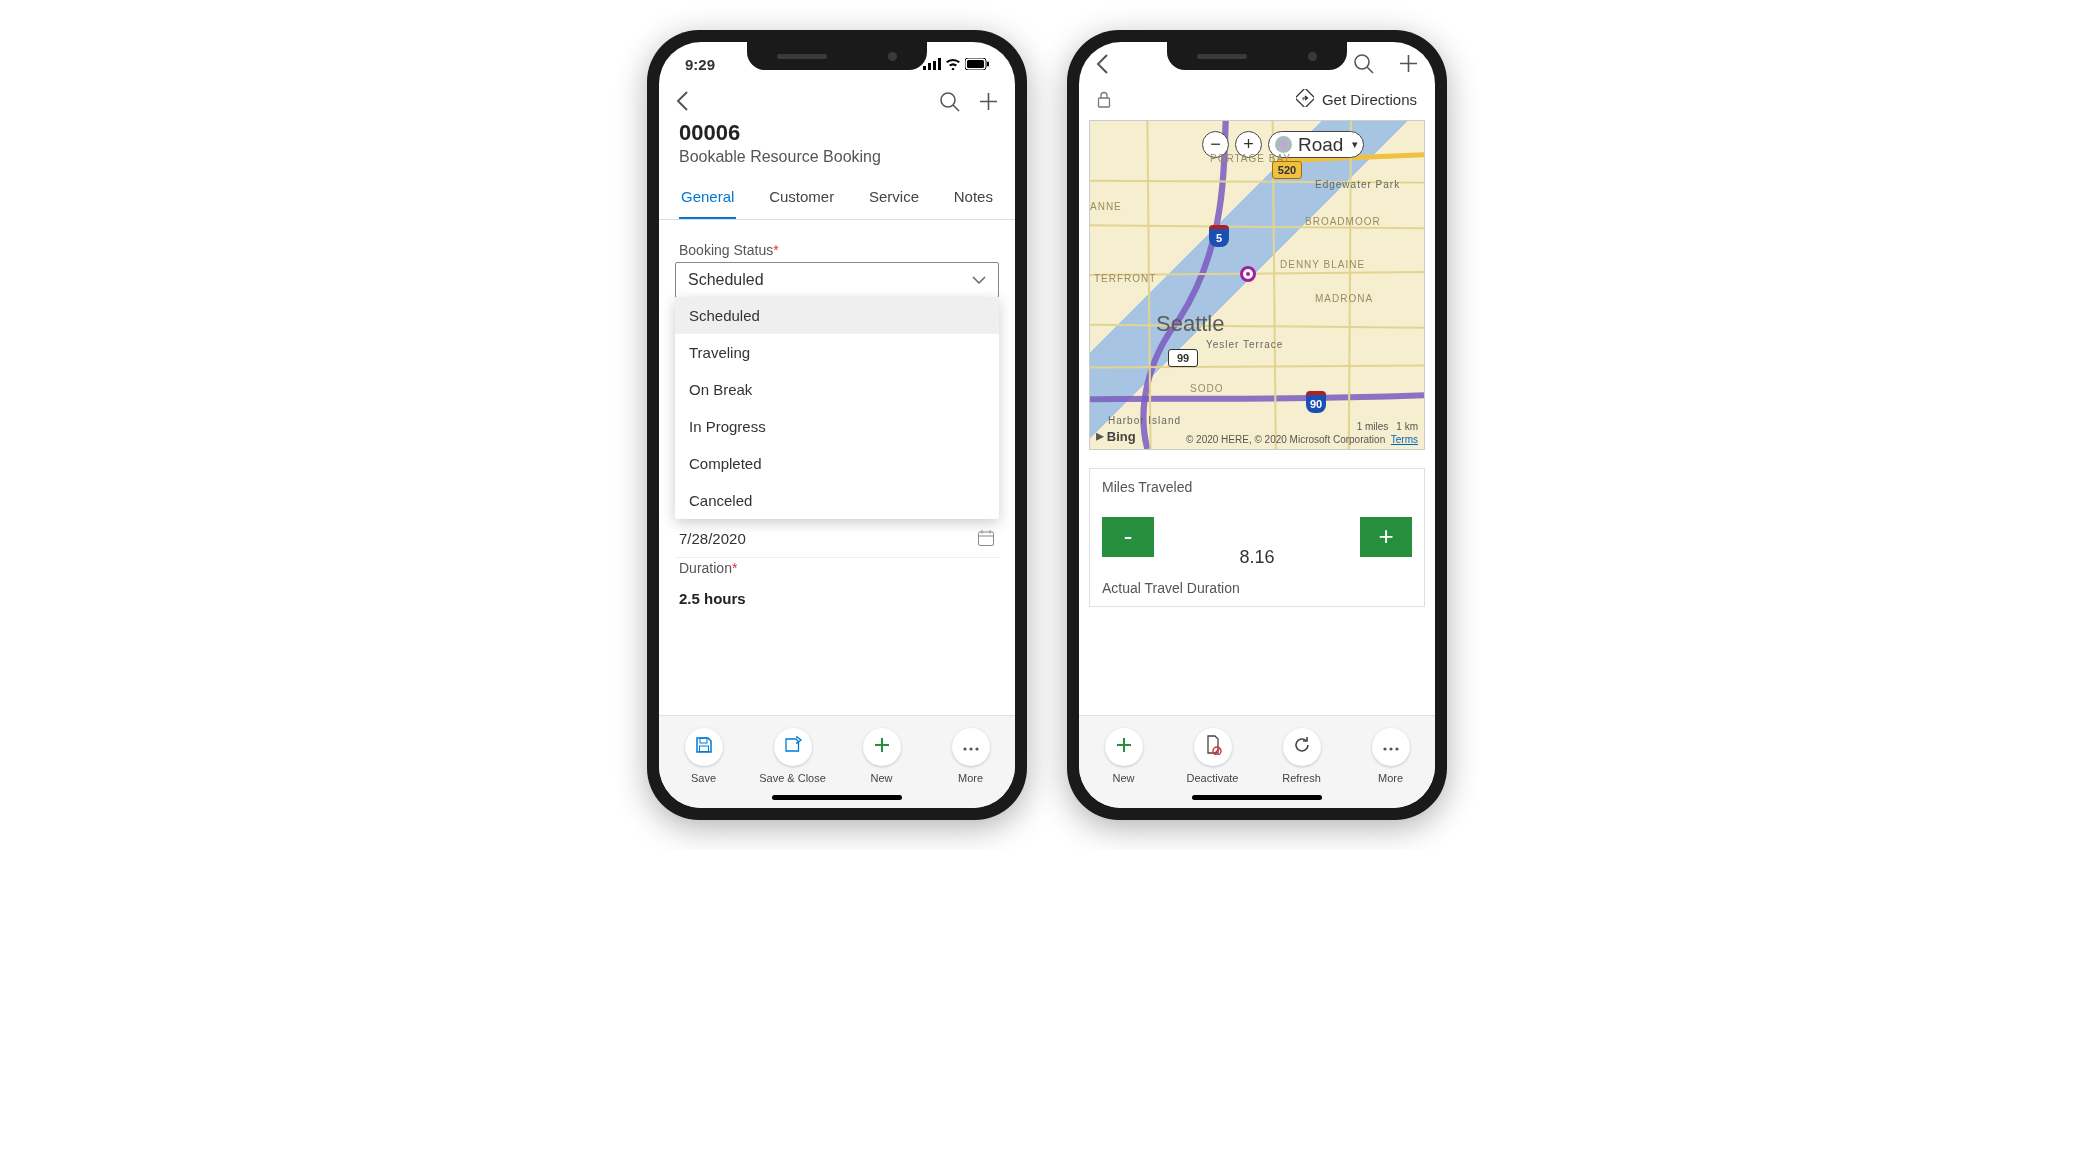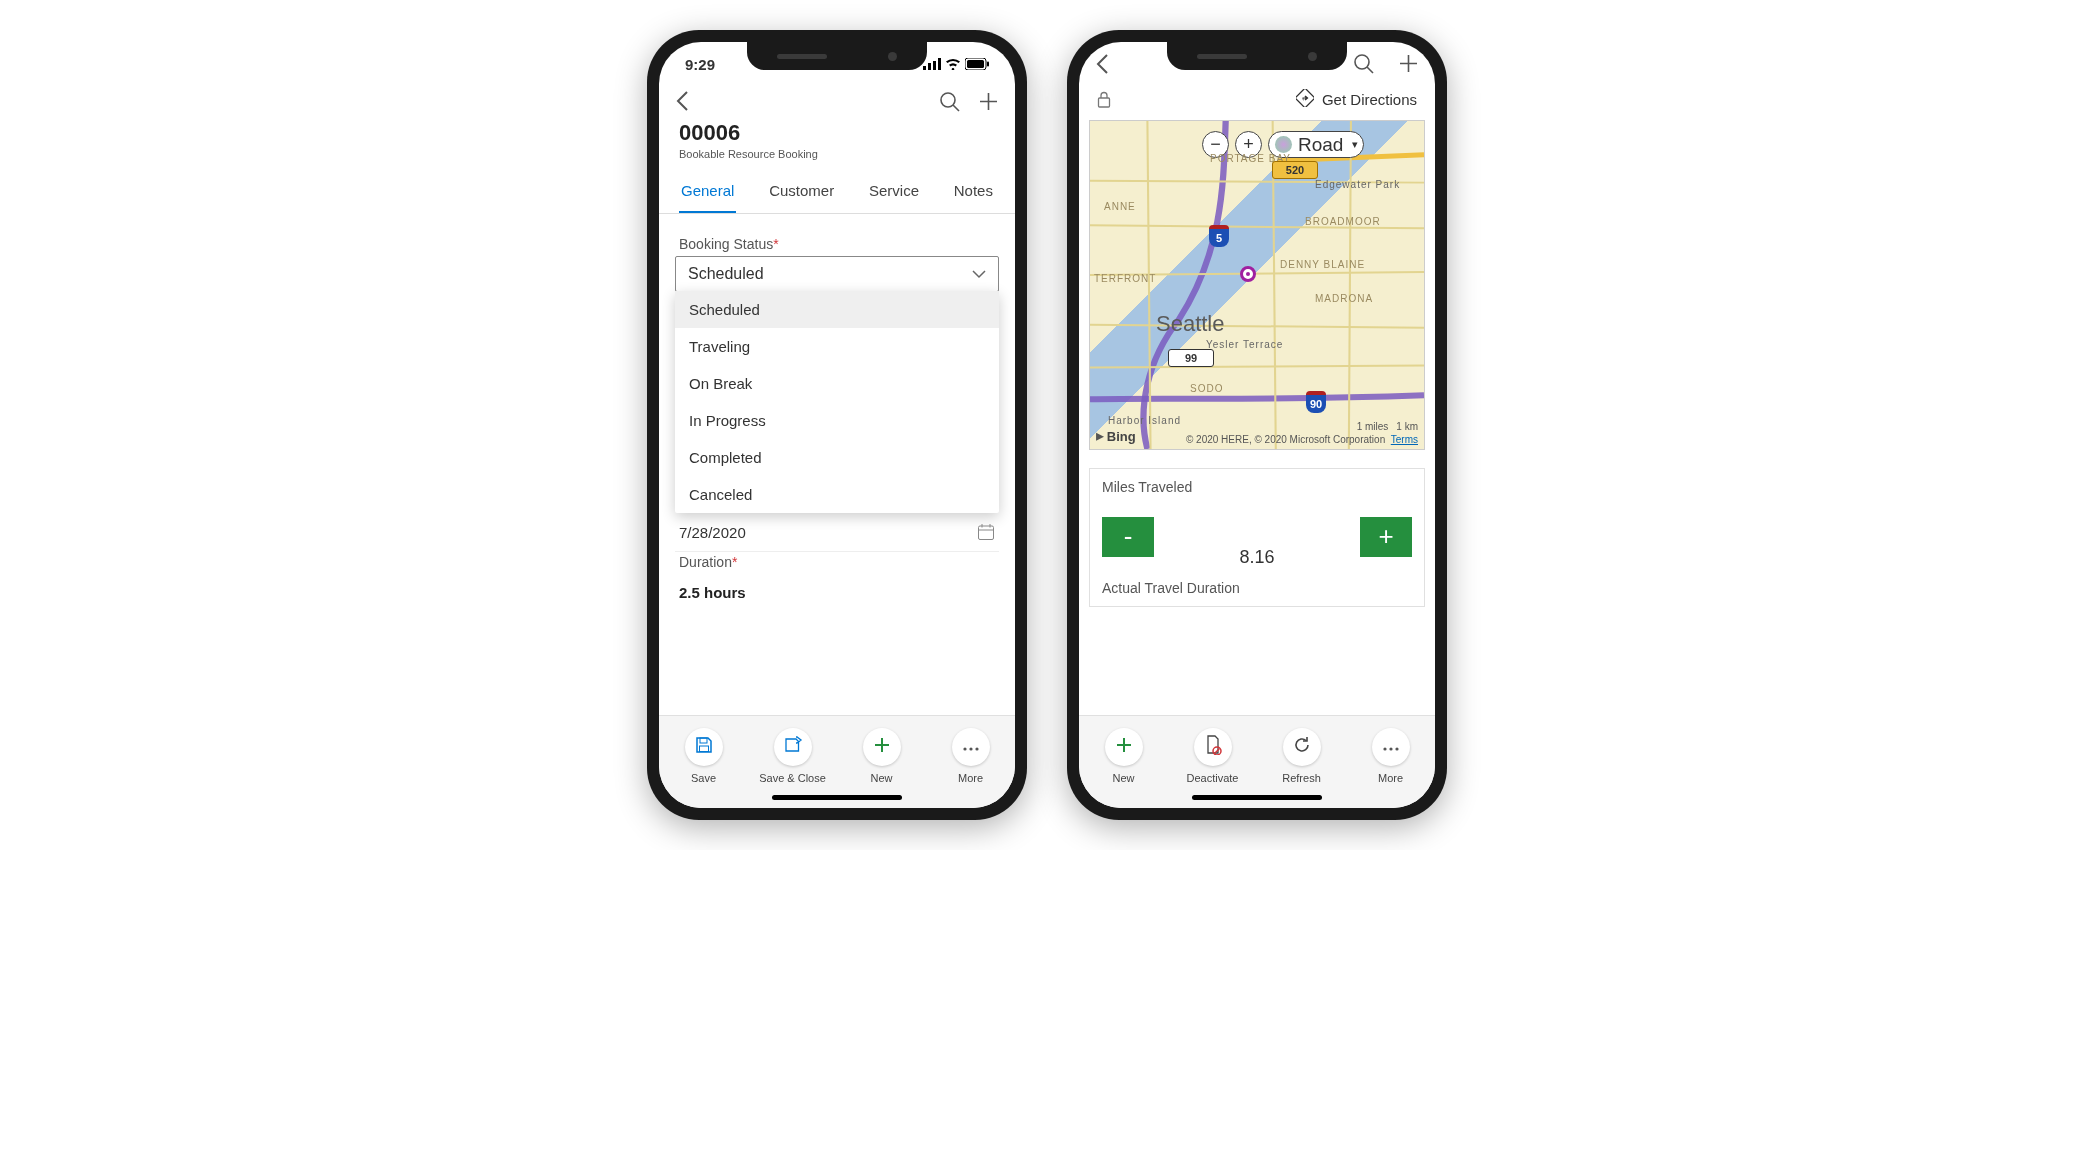--- a/index.html
+++ b/index.html
@@ -76,21 +76,21 @@
     align-items:center;
     justify-content:space-between;
     padding: 4px 16px 8px;
   }
   .app-header .right { display:flex; gap:18px; align-items:center; }
   .back-arrow, .search-icon, .plus-icon, .lock-icon { cursor:pointer; }
   .icon-svg { display:block; }
 
   .title-block { padding: 0 20px 12px; }
   .title-block .record-number { font-size: 22px; font-weight:700; color:#222; }
-  .title-block .subtitle { font-size: 11px; color:#555; margin-top:2px; }
+  .title-block .subtitle { font-size: 16px; color:#555; margin-top:2px; }
 
   
   .tabs {
     display:flex;
     justify-content: space-between;
     padding: 0 20px;
     border-bottom: 1px solid #ddd;
   }
   .tab {
     padding: 10px 2px 12px;
@@ -227,21 +227,21 @@
   .miles-value { flex:1; text-align:center; font-size:18px; color:#333;margin-top:42px; }
   .atd-label { font-size:14px; color:#555; margin: 12px 0 0; }
 
   
   .shield {
     width:20px;height:22px;background:#1c4fb4;border-radius:4px 4px 8px 8px;
     display:inline-flex;align-items:center;justify-content:center;color:#fff;font-size:11px;font-weight:700;
     border-top:4px solid #b02020;position:absolute;
   }
   .route99{
-    width:46px;height:18px;border:1.5px solid #333;background:#fff;border-radius:3px;
+    width:30px;height:18px;border:1.5px solid #333;background:#fff;border-radius:3px;
     display:inline-flex;align-items:center;justify-content:center;font-size:11px;font-weight:700;position:absolute;
   }
 </style>
 </head>
 <body>
 
 <div class="phone">
   <div class="phone-inner">
     <div class="notch">
       <span class="speaker"></span>
@@ -448,21 +448,21 @@
         <span class="road-pill">
           <span class="map-thumb"></span>
           <span>Road</span>
         </span>
       </div>
       <div class="pin"></div>
       <div class="city-label">Seattle</div>
       <div class="map-labels">
         <span class="map-label" style="left:120px;top:32px">PORTAGE BAY</span>
         <span class="map-label" style="color:#666;left:225px;top:58px">Edgewater Park</span>
-        <span class="map-label" style="left:14px;top:80px">ANNE</span>
+        <span class="map-label" style="left:0;top:80px">ANNE</span>
         <span class="map-label" style="left:215px;top:95px">BROADMOOR</span>
         <span class="map-label" style="left:190px;top:138px">DENNY BLAINE</span>
         <span class="map-label" style="left:225px;top:172px">MADRONA</span>
         <span class="map-label" style="color:#666;left:116px;top:218px">Yesler Terrace</span>
         <span class="map-label" style="left:4px;top:152px">TERFRONT</span>
         <span class="map-label" style="left:100px;top:262px">SODO</span>
         <span class="map-label" style="color:#666;left:18px;top:294px">Harbor Island</span>
       </div>
       <span class="shield" style="left:119px;top:104px">5</span>
       <span class="shield" style="left:216px;top:270px">90</span>

